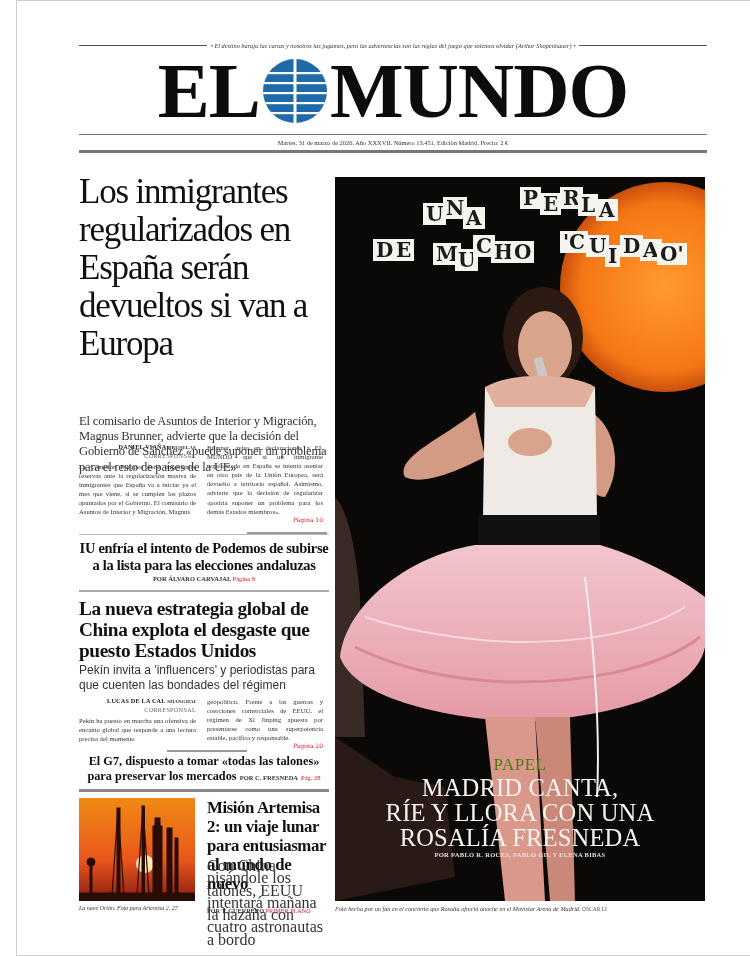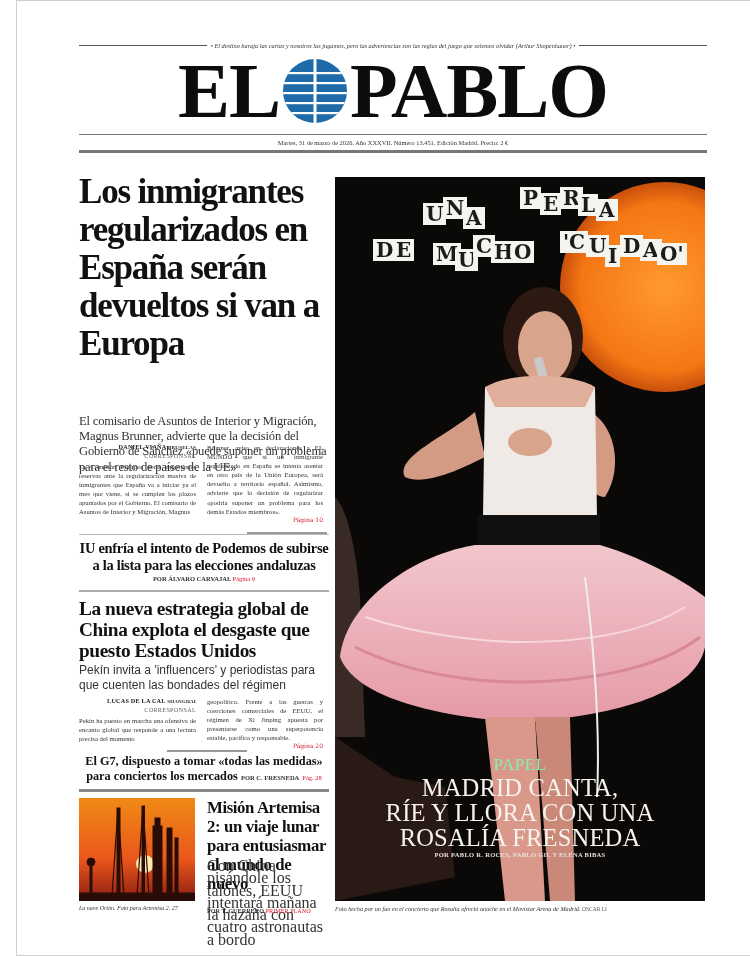--- a/index.html
+++ b/index.html
@@ -11,21 +11,21 @@
   .epigraph-row { position: absolute; left: 62px; top: 38px; width: 628px; height: 12px; display: flex; align-items: center; }
   .epigraph-row .line { flex: 1; height: 1px; background: #555; }
   .epigraph { font-family: "Liberation Serif", serif; font-style: italic; font-size: 6.3px; color: #333; padding: 0 4px; white-space: nowrap; }
   .logo { position: absolute; left: 118px; top: 52px; width: 516px; height: 76px; display: flex; align-items: center; justify-content: center; font-family: "Liberation Serif", serif; font-weight: bold; font-size: 78px; letter-spacing: -1px; color: #0c0c0c; line-height: 1; }
   .logo .globe { width: 66px; height: 66px; margin: 0 2px; display: inline-block; }
   .rule-thin { position: absolute; left: 62px; width: 628px; height: 1px; background: #777; }
   .rule-thick { position: absolute; left: 62px; width: 628px; height: 3px; background: #777; }
   .dateline { position: absolute; left: 62px; top: 138px; width: 628px; text-align: center; font-family: "Liberation Serif", serif; font-size: 6.4px; color: #333; }
 
   
-  .lead-title { position: absolute; left: 62px; top: 172px; width: 250px; font-family: "Liberation Serif", serif; font-weight: bold; font-size: 35px; line-height: 38px; letter-spacing: -1.2px; color: #111; }
+  .lead-title { position: absolute; left: 62px; top: 172px; width: 250px; font-family: "Liberation Serif", serif; font-weight: normal; font-size: 35px; line-height: 38px; letter-spacing: -1.2px; color: #111; }
   .lead-deck { position: absolute; left: 62px; top: 368px; width: 250px; font-family: "Liberation Serif", serif; font-size: 12.6px; line-height: 15.2px; color: #333; letter-spacing: -0.2px; margin-top: 45px; }
   .byline-block { text-align: right; font-family: "Liberation Serif", serif; font-size: 6.2px; line-height: 8px; }
   .byline-name { font-weight: bold; color: #222; letter-spacing: 0.2px; }
   .byline-role { color: #666; letter-spacing: 0.3px; }
   .body-text { font-family: "Liberation Serif", serif; font-size: 6.7px; line-height: 9.1px; color: #333; text-align: justify; }
   .col-a { position: absolute; left: 62px; top: 442px; width: 117px; }
   .col-b { position: absolute; left: 190px; top: 442px; width: 116px; }
   .page-ref { color: #d11a2a; font-size: 6px; float: right; }
   .short-rule { position: absolute; height: 2px; background: #999; }
 
@@ -47,21 +47,21 @@
   .artemis-title { position: absolute; left: 190px; top: 797px; width: 125px; font-size: 16.8px; line-height: 19px; letter-spacing: -0.4px; }
   .artemis-deck { position: absolute; left: 190px; top: 859px; width: 125px; font-family: Liberation Serif, serif; font-size: 16px; line-height: 12.3px; color: #333; }
   .artemis-by { position: absolute; left: 190px; top: 906px; width: 125px; font-family: "Liberation Serif", serif; font-size: 6.2px; font-weight: bold; color: #333; }
 
   
   .photo { position: absolute; left: 318px; top: 176px; width: 370px; height: 724px; background: #0b0908; overflow: hidden; }
   .photo svg.bg { position: absolute; left: 0; top: 0; }
   .ransom { position: absolute; left: 0; top: 0; width: 370px; height: 100px; }
   .tile { position: absolute; background: #f6f4ef; color: #1b1b1b; font-family: "DejaVu Serif", serif; font-weight: bold; font-size: 20px; line-height: 1; padding: 1px 3px; }
   .cover-text { position: absolute; left: 0; top: 578px; width: 370px; text-align: center; color: #f3efe9; }
-  .kicker { font-family: "Liberation Serif", serif; font-size: 17px; letter-spacing: 0.5px; color: #86efac; }
+  .kicker { font-family: "Liberation Serif", serif; font-size: 17px; letter-spacing: 0.5px; color: #4d7c0f; }
   .cover-head { font-family: "Liberation Serif", serif; font-size: 24.5px; line-height: 25px; letter-spacing: 0.2px; color: #f7f3ee; }
   .cover-deck { margin-top: 3px; font-family: "Liberation Serif", serif; font-size: 11.4px; line-height: 13px; color: #f3efe9; }
   .cover-by { margin-top: 1px; font-family: "Liberation Serif", serif; font-weight: bold; font-size: 6.5px; letter-spacing: 0.3px; color: #e8e0da; }
   .photo-caption { position: absolute; left: 318px; top: 904px; width: 372px; font-family: "Liberation Serif", serif; font-style: italic; font-size: 6.2px; color: #333; white-space: nowrap; }
   .photo-caption .credit { font-style: normal; font-size: 5.5px; color: #555; }
 </style>
 </head>
 <body>
 
 <div class="page">
@@ -83,21 +83,21 @@
       <g clip-path="url(#gc)">
         <rect x="0" y="0" width="66" height="66" fill="#1f6aa8"></rect>
         <rect x="0" y="14" width="66" height="2.2" fill="#fff"></rect>
         <rect x="0" y="24" width="66" height="2.2" fill="#fff"></rect>
         <rect x="0" y="34" width="66" height="2.2" fill="#fff"></rect>
         <rect x="0" y="44" width="66" height="2.2" fill="#fff"></rect>
         <rect x="0" y="54" width="66" height="2.2" fill="#fff"></rect>
         <rect x="31.5" y="0" width="3" height="66" fill="#fff"></rect>
       </g>
     </svg>
-    <span>PABLO</span>
+    <span>MUNDO</span>
   </div>
 
   <div class="rule-thin" style="top:133px;"></div>
   <div class="dateline">Martes, 31 de marzo de 2026. Año XXXVII. Número 13.451. Edición Madrid. Precio: 2 €</div>
   <div class="rule-thick" style="top:149px;"></div>
 
   <h1 class="lead-title">Los inmigrantes regularizados en España serán devueltos si van a Europa</h1>
   <p class="lead-deck">El comisario de Asuntos de Interior y Migración, Magnus Brunner, advierte que la decisión del Gobierno de Sánchez «puede suponer un problema para el resto de países de la UE»</p>
 
   <div class="col-a">
@@ -132,21 +132,21 @@
     </div>
     <p class="body-text" style="margin-top:2px;">Pekín ha puesto en marcha una ofensiva de encanto global que responde a una lectura precisa del momento</p>
   </div>
   <div class="col-d">
     <p class="body-text">geopolítico. Frente a las guerras y coerciones comerciales de EEUU, el régimen de Xi Jinping apuesta por presentarse como una superpotencia estable, pacífica y responsable.</p>
     <span class="page-ref">Página 20</span>
   </div>
   <div class="short-rule" style="left:150px; top:749px; width:80px;"></div>
 
   <div class="g7">
-    <span>El G7, dispuesto a tomar «todas las medidas» para conciertos los mercados</span>
+    <span>El G7, dispuesto a tomar «todas las talones» para preservar los mercados</span>
     <span class="by">POR C. FRESNEDA</span>
     <span class="red" style="font-size:6.5px;">Pág. 28</span>
   </div>
   <div class="short-rule" style="left:62px; top:788px; width:250px; height:3px; background:#888;"></div>
 
   <svg class="artemis-photo" viewBox="0 0 116 103">
     <defs>
       <linearGradient id="sky" x1="0" y1="0" x2="0" y2="1">
         <stop offset="0" stop-color="#f08a14"></stop>
         <stop offset="0.6" stop-color="#e9561c"></stop>

